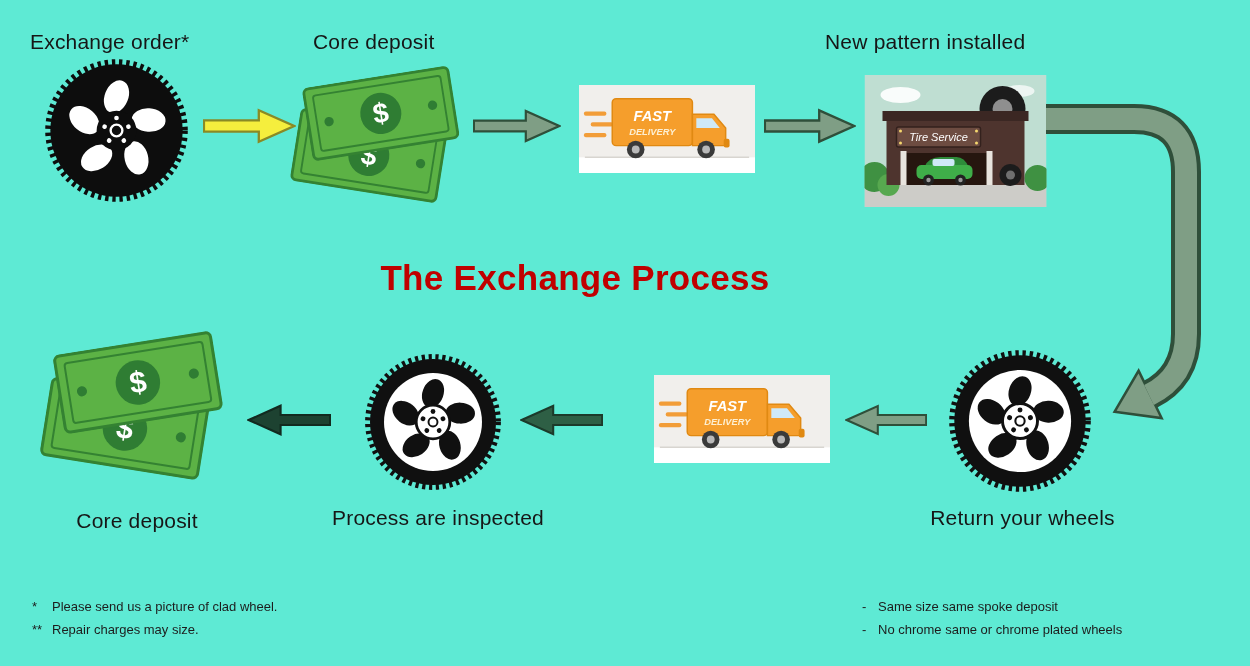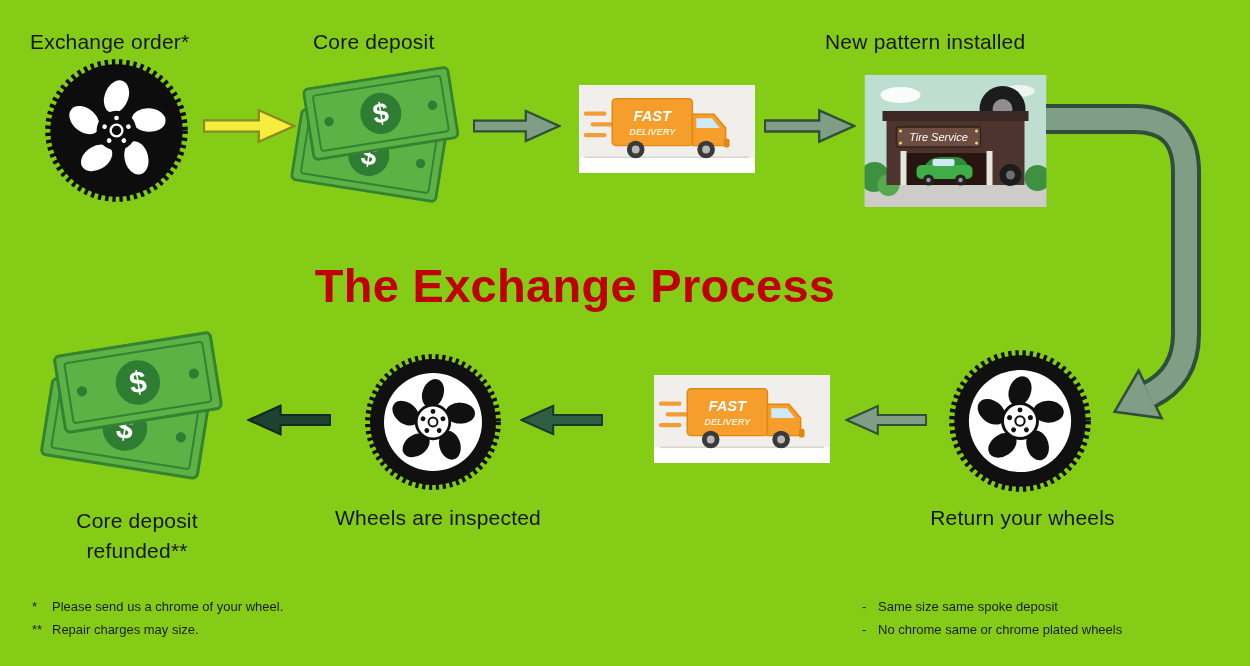--- a/index.html
+++ b/index.html
@@ -1,23 +1,23 @@
 <!DOCTYPE html>
 <html><head>
 <meta charset="utf-8">
 <style>
   * { margin:0; padding:0; box-sizing:border-box; }
   html,body { background:#ffffff; font-family:"Liberation Sans", sans-serif; }
-  .canvas { position:relative; width:1250px; height:666px; background:#84cc16; overflow:hidden; }
+  .canvas { position:relative; width:1250px; height:666px; background:#5eead4; overflow:hidden; }
 
   .label { position:absolute; font-size:21px; color:#161616; font-weight:500; letter-spacing:.2px; white-space:nowrap; }
   .label.center { text-align:center; white-space:normal; }
 
   .title { position:absolute; left:235px; top:258px; width:680px; text-align:center;
-           font-size:47px; font-weight:700; color:#C00000; letter-spacing:.3px; }
+           font-size:35px; font-weight:700; color:#C00000; letter-spacing:.3px; }
 
   .icon { position:absolute; }
   .icon > svg { width:100%; height:100%; display:block; }
 
   .arrow { position:absolute; }
   .arrow svg { width:100%; height:100%; display:block; overflow:visible; }
   .arrow.left svg { transform:scaleX(-1); }
 
   .money { position:absolute; }
   .money .bill { position:absolute; width:87%; height:auto; }
@@ -255,35 +255,34 @@
   <div class="money" style="left:48px; top:342px; width:186px; height:140px;">
     <svg class="bill bill-back" viewBox="0 0 160 80">
         <use href="#sym-bill"></use>
       </svg>
     <svg class="bill bill-front" viewBox="0 0 160 80">
         <use href="#sym-bill"></use>
       </svg>
   </div>
   <div class="label center" style="left:28px; top:506px; width:218px; line-height:1.45;">
     <div>Core deposit</div>
-    <div>refunded**</div>
   </div>
 
   <div class="arrow left" style="left:247px; top:401px; width:84px; height:38px; color:#1D4231; --arrow-stroke:#122A1F;">
     <svg viewBox="0 0 100 40">
         <use href="#sym-arrow"></use>
       </svg>
   </div>
 
   <div class="icon" style="left:363px; top:352px; width:140px; height:140px;">
     <svg viewBox="0 0 100 100">
         <use href="#sym-wheel-white"></use>
       </svg>
   </div>
-  <div class="label center" style="left:312px; top:506px; width:252px;">Wheels are inspected</div>
+  <div class="label center" style="left:312px; top:506px; width:252px;">Process are inspected</div>
 
   <div class="arrow left" style="left:520px; top:401px; width:83px; height:38px; color:#2E5F45; --arrow-stroke:#1C3A2A;">
     <svg viewBox="0 0 100 40">
         <use href="#sym-arrow"></use>
       </svg>
   </div>
 
   <div class="card" style="left:652px; top:375px; width:180px; height:88px;">
     <svg viewBox="0 0 180 90">
         <use href="#sym-truck"></use>
@@ -299,21 +298,21 @@
   <div class="icon" style="left:947px; top:348px; width:146px; height:146px;">
     <svg viewBox="0 0 100 100">
         <use href="#sym-wheel-white"></use>
       </svg>
   </div>
   <div class="label center" style="left:900px; top:506px; width:245px;">Return your wheels</div>
 
   <div class="footnote left" style="left:32px; top:595px;">
     <div class="row">
       <span class="marker">*</span>
-      <span>Please send us a chrome of your wheel.</span>
+      <span>Please send us a picture of clad wheel.</span>
     </div>
     <div class="row">
       <span class="marker">**</span>
       <span>Repair charges may size.</span>
     </div>
   </div>
 
   <div class="footnote right" style="left:862px; top:595px;">
     <div class="row">
       <span class="marker">-</span>

